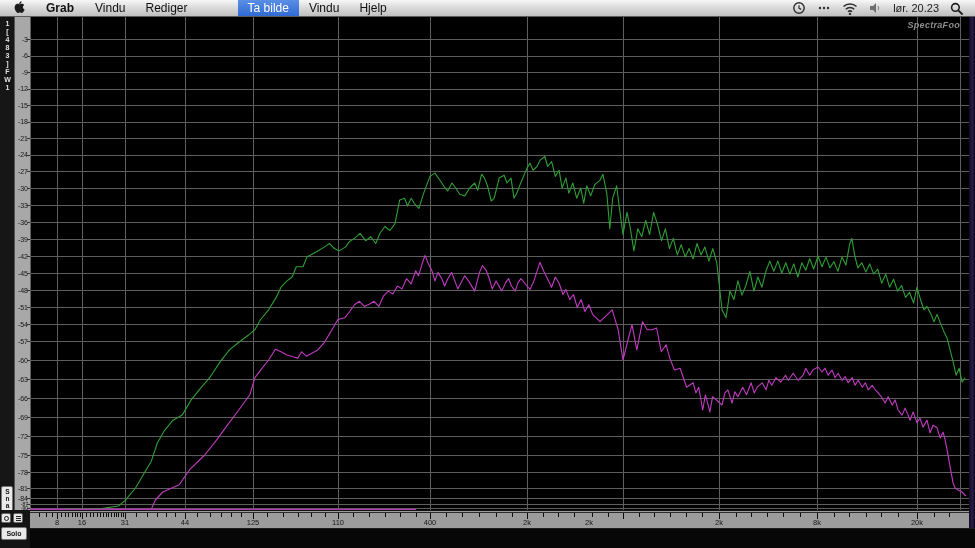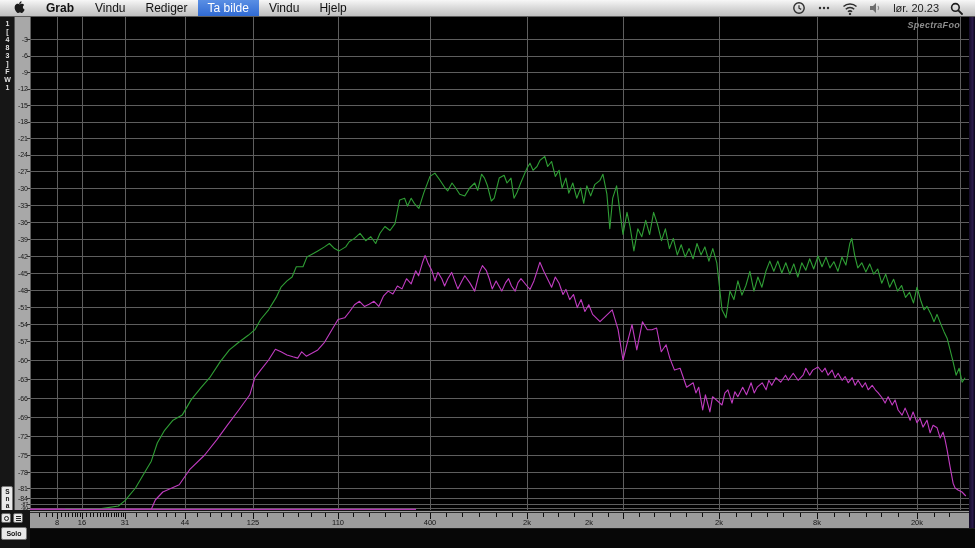--- a/index.html
+++ b/index.html
@@ -7,21 +7,21 @@
     font-family:"Liberation Sans",sans-serif;-webkit-font-smoothing:antialiased;}
   
   .menubar{position:absolute;left:0;top:0;width:975px;height:17px;
     background:linear-gradient(#f7f7f7,#d6d6d6 55%,#bfbfbf);
     border-bottom:1px solid #5a5a5a;box-sizing:border-box;
     display:flex;align-items:center;font-size:12px;color:#111;}
   .apple{padding:0 9px 0 13px;display:flex;align-items:center;height:100%;}
   #menu-items{display:flex;height:100%;}
   .mitem{display:flex;align-items:center;padding:0 10px;height:100%;white-space:nowrap;}
   .mitem.bold{font-weight:bold;padding:0 11px;}
-  .mitem.selected{background:linear-gradient(#5a8fe4,#306ad3);color:#fff;}
+  .mitem.selected{background:linear-gradient(#5a8fe4,#306ad3);color:#fff;margin-left:40px;}
   .status{margin-left:auto;display:flex;align-items:center;height:100%;gap:11px;padding-right:12px;}
   .status svg{display:block;}
   .clock{font-size:11px;color:#1c1c1c;letter-spacing:0;}
   
   .leftstrip{position:absolute;left:0;top:17px;width:14px;height:531px;background:#161616;}
   .vlabel{position:absolute;left:0;top:3px;width:14px;text-align:center;color:#e3e3e3;
     font-size:7px;font-weight:bold;writing-mode:vertical-rl;text-orientation:upright;
     letter-spacing:1px;line-height:14px;}
   .snap{position:absolute;left:1px;top:486px;width:12px;height:31px;background:#e9e9e9;
     border:1px solid #777;border-radius:2px;padding:0;margin:0;color:#111;

